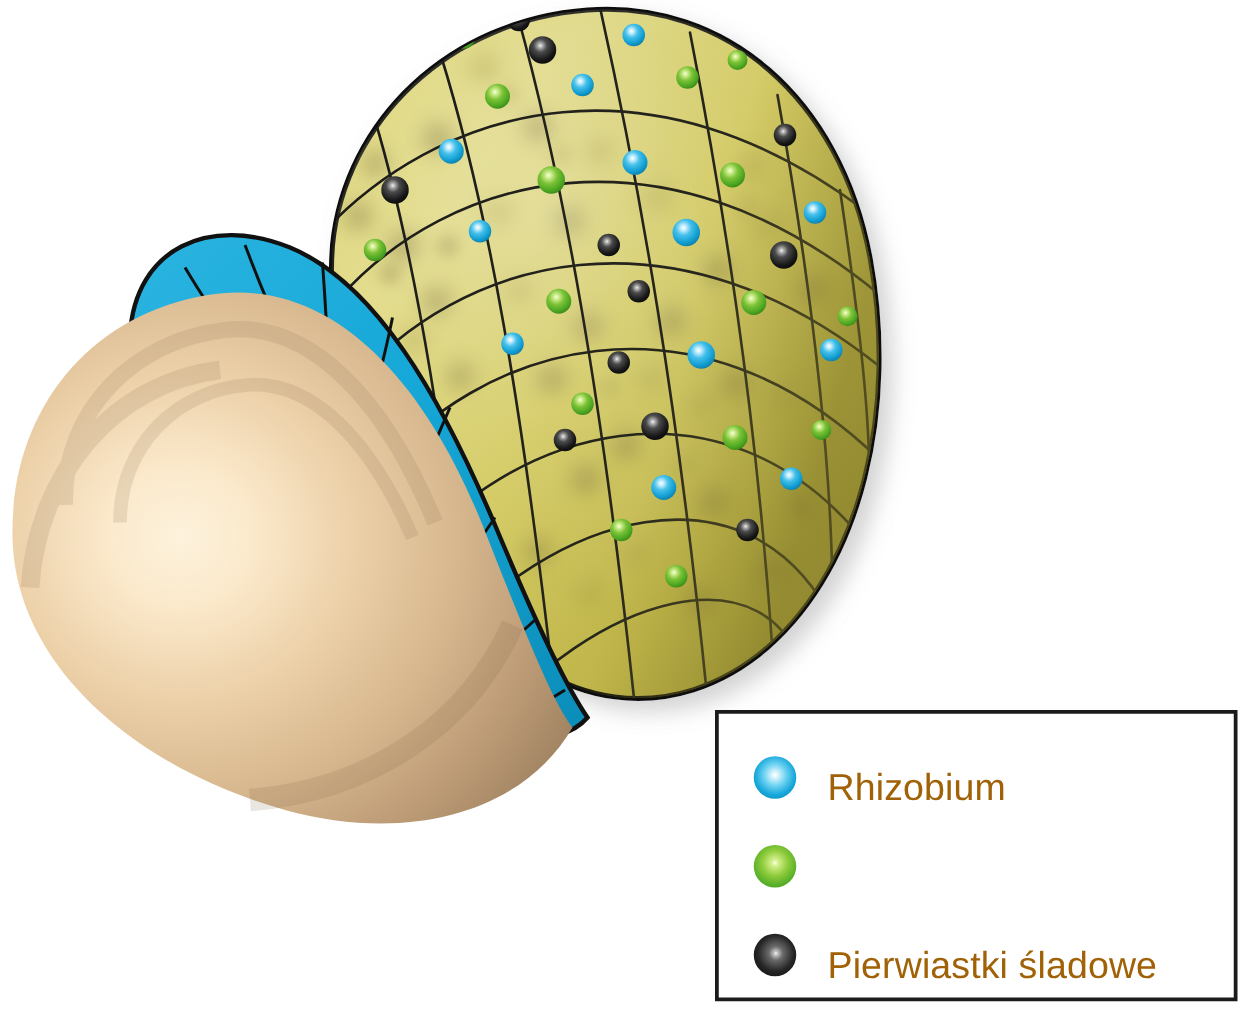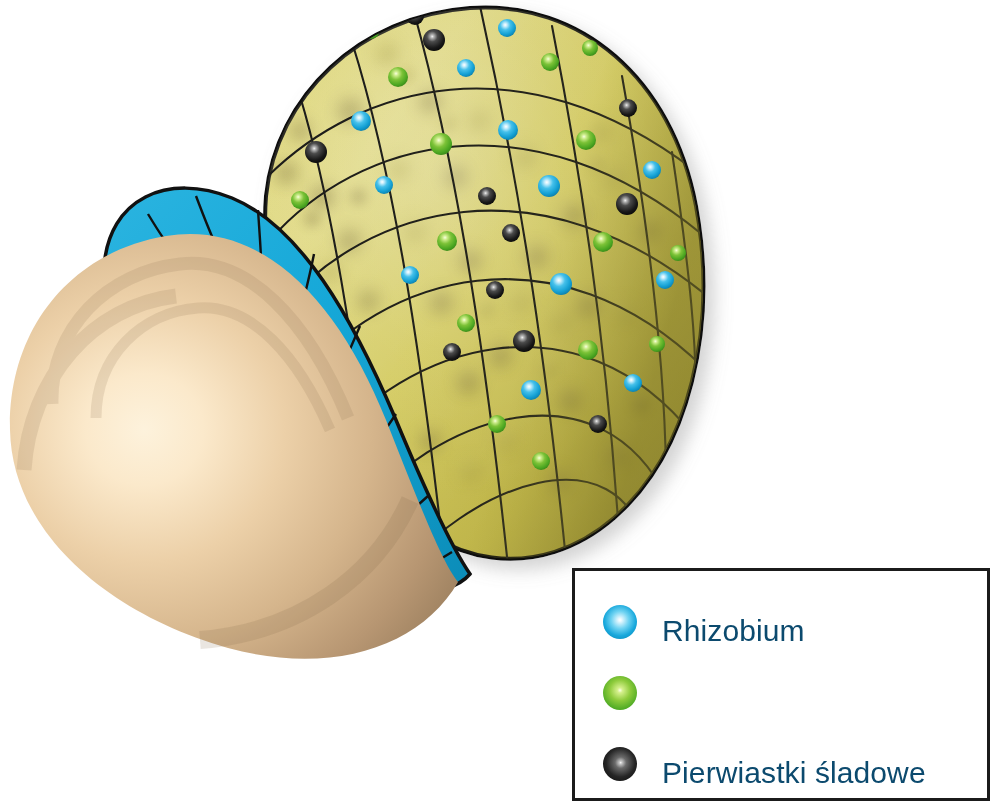--- a/index.html
+++ b/index.html
@@ -44,21 +44,21 @@
       #fbffe9 0%, #d5f08c 10%, #8ecb3c 40%, #55ae27 70%, #3e8f1c 100%);
   }
   .legend-swatch.black{
     background:radial-gradient(circle at 52% 46%,
       #ffffff 0%, #c9c9c9 5%, #6a6a6a 22%, #262626 56%, #070707 100%);
   }
   .legend-label{
     margin-left:25px;
     font-size:30px;
     line-height:34px;
-    color:#0c4a6e;
+    color:#a16207;
     letter-spacing:.1px;
     white-space:nowrap;
     margin-top:18px;
   }
 </style>
 </head>
 <body>
 
 <div id="figure">
 

